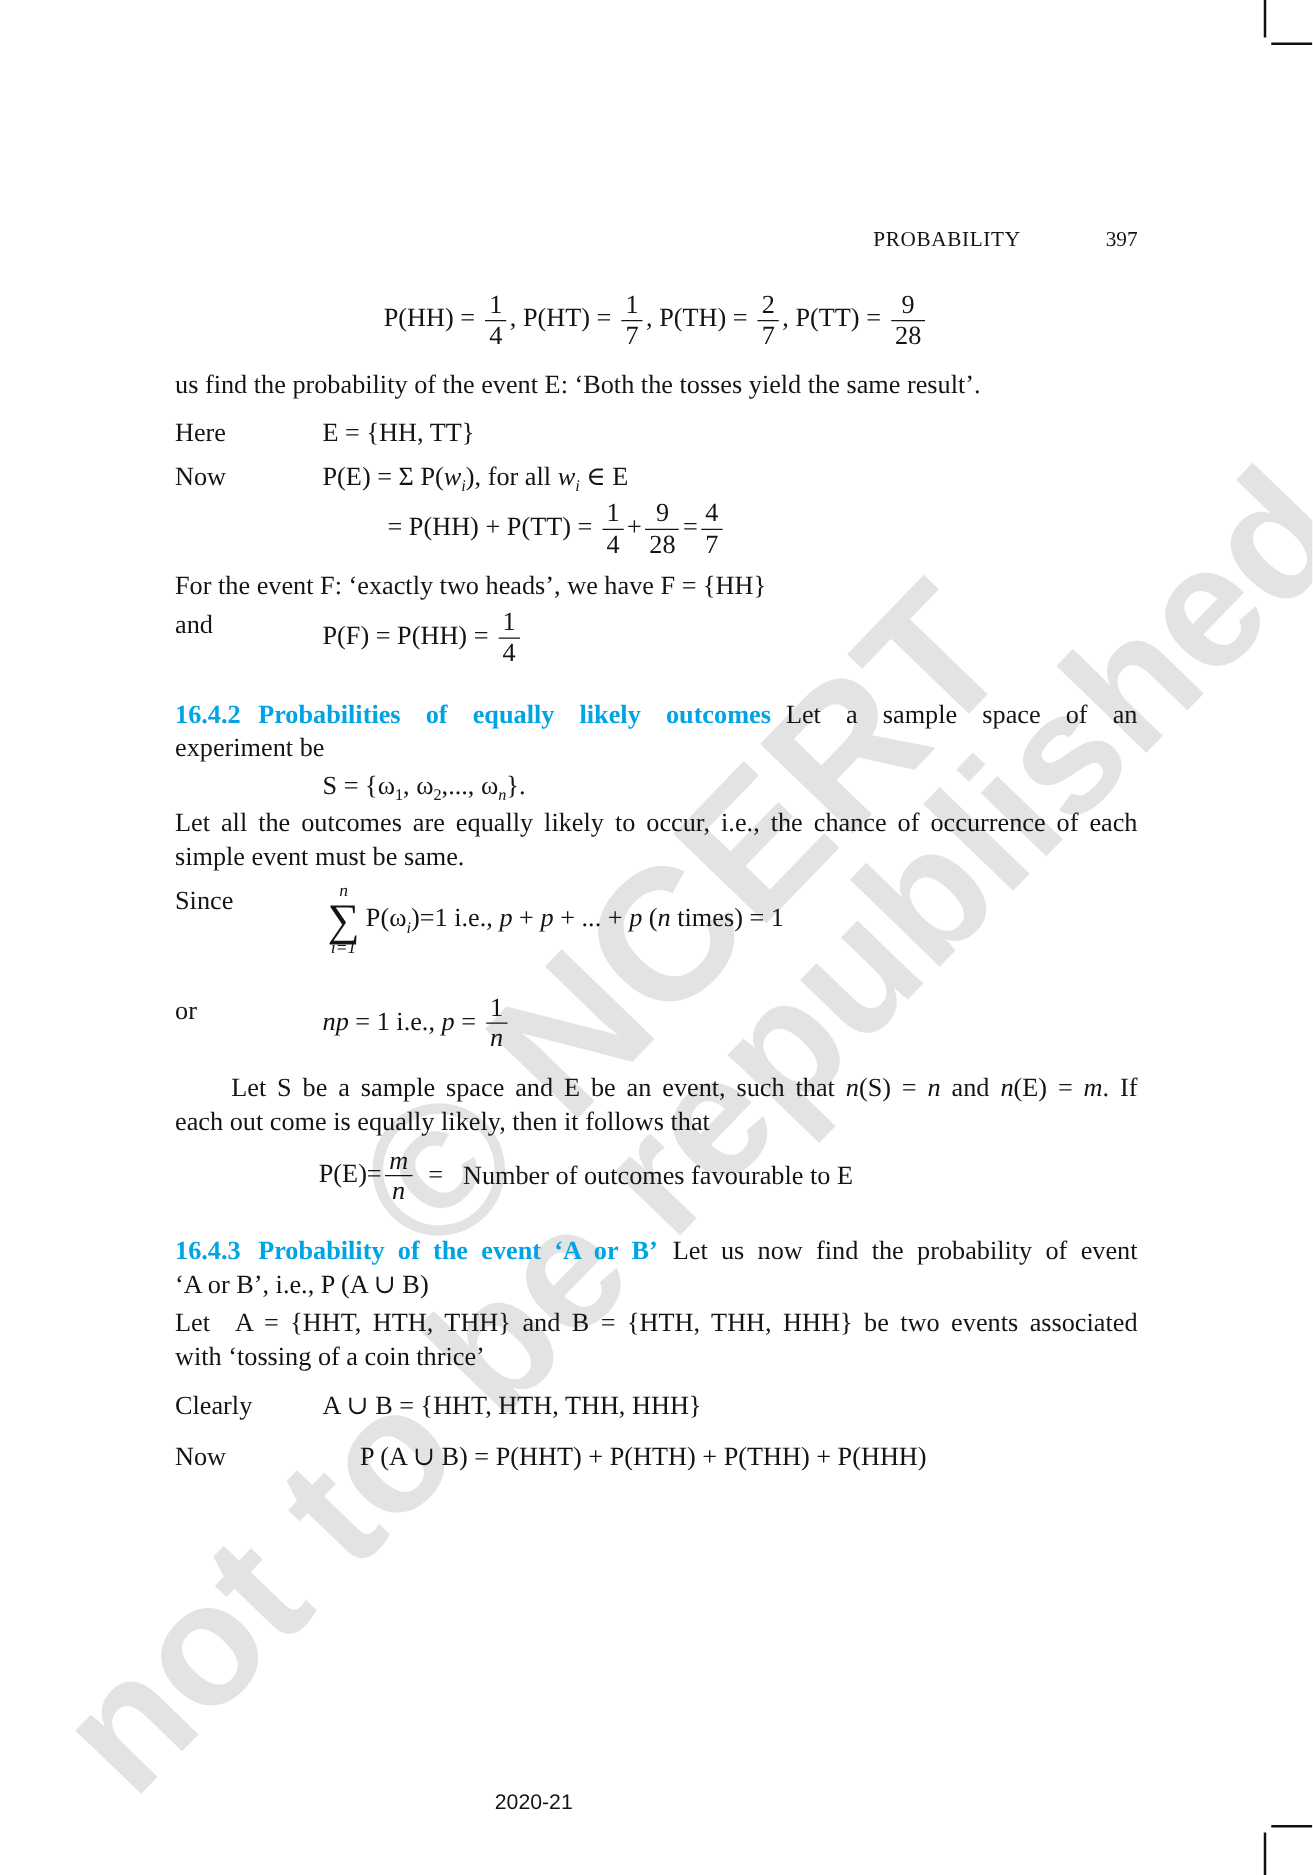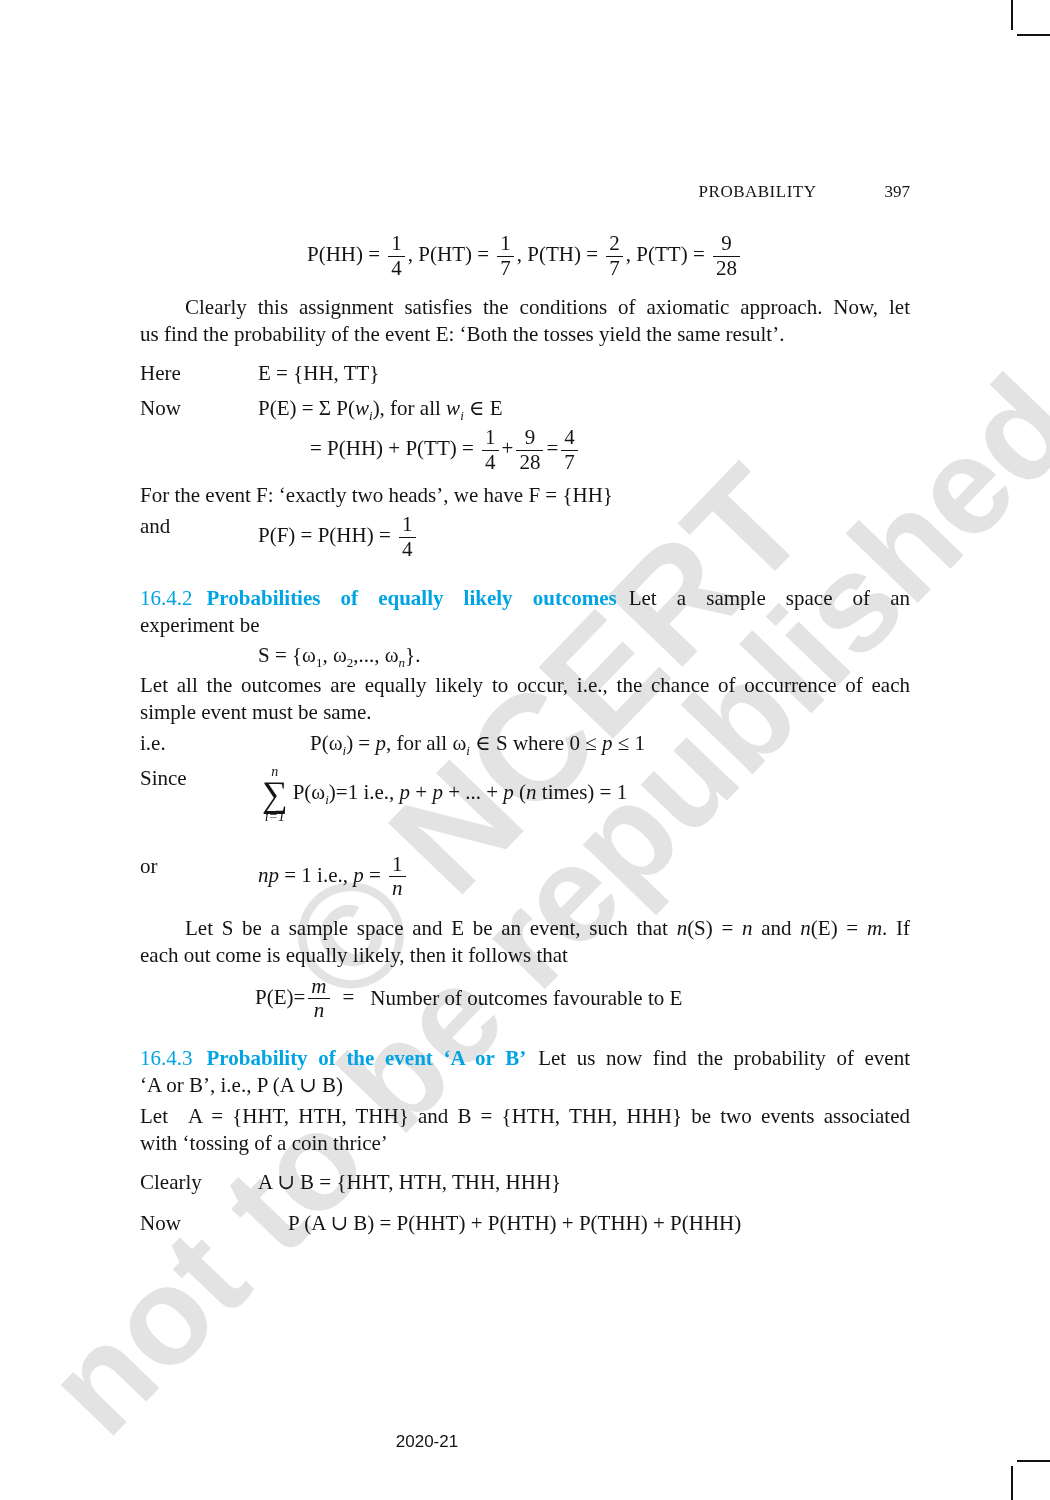--- a/index.html
+++ b/index.html
@@ -36,21 +36,21 @@
   
   .frac { display:inline-block; vertical-align:middle; text-align:center; line-height:1.12; margin:0 3px; }
   .frac .num, .frac .den { display:block; padding:0 3px; }
   .frac .den { border-top:1.6px solid #141414; }
   
   .sum { display:inline-flex; flex-direction:column; align-items:center; vertical-align:middle;
          line-height:1; margin-right:5px; }
   .sum .top, .sum .bot { font-size:14px; font-style:italic; }
   .sum .sigma { font-size:36px; line-height:0.85; }
   
-  .sec-num { font-weight:normal; }
+  .sec-num { font-weight:bold; }
   .sec-title { font-weight:bold; margin-left:14px; margin-right:12px; }
   .accent { color:#00a4e4; }
   
   #eq-assign { margin-top:30px; text-align:center; font-size:21px; }
   #para1 { margin-top:14px; }
   #row-here { margin-top:12px; }
   #row-now { margin-top:8px; }
   #eq-esum { margin-top:4px; margin-left:170px; font-size:21px; }
   #para2 { margin-top:8px; }
   #row-and { margin-top:4px; }
@@ -88,21 +88,20 @@
     <div class="hdr">
       <span>PROBABILITY</span>
       <span class="pgnum">397</span>
     </div>
 
     <div id="eq-assign" class="body-txt">
       <span>P(HH) = </span><span class="frac"><span class="num">1</span><span class="den">4</span></span><span>, P(HT) = </span><span class="frac"><span class="num">1</span><span class="den">7</span></span><span>, P(TH) = </span><span class="frac"><span class="num">2</span><span class="den">7</span></span><span>, P(TT) = </span><span class="frac"><span class="num">9</span><span class="den">28</span></span>
     </div>
 
     <p id="para1" class="para">
-      <span class="jline indent">Clearly this assignment satisfies the conditions of axiomatic approach. Now, let</span>
       <span>us find the probability of the event E: ‘Both the tosses yield the same result’.</span>
     </p>
 
     <div id="row-here" class="row">
       <span class="lbl lw118">Here</span>
       <span>E = {HH, TT}</span>
     </div>
 
     <div id="row-now" class="row">
       <span class="lbl lw118">Now</span>
@@ -129,24 +128,20 @@
 
     <div id="eq-sset">
       <span>S = {ω</span><sub class="s">1</sub><span>, ω</span><sub class="s">2</sub><span>,..., ω</span><sub class="s it">n</sub><span>}.</span>
     </div>
 
     <p id="para3" class="para">
       <span class="jline">Let all the outcomes are equally likely to occur, i.e., the chance of occurrence of each</span>
       <span>simple event must be same.</span>
     </p>
 
-    <div id="row-ie" class="row">
-      <span class="lbl lw170">i.e.</span>
-      <span><span>P(ω</span><sub class="s it">i</sub><span>) = </span><span class="it">p</span><span>, for all ω</span><sub class="s it">i</sub><span> ∈  S where 0 ≤ </span><span class="it">p</span><span> ≤ 1</span></span>
-    </div>
 
     <div id="row-since" class="row">
       <span class="lbl lw122">Since</span>
       <span><span class="sum">
             <span class="top">n</span>
             <span class="sigma">∑</span>
             <span class="bot">i=1</span>
           </span><span>P(ω</span><sub class="s it">i</sub><span>)=1 i.e., </span><span class="it">p</span><span> + </span><span class="it">p</span><span> + ... + </span><span class="it">p</span><span> (</span><span class="it">n</span><span> times) = 1</span></span>
     </div>
 

